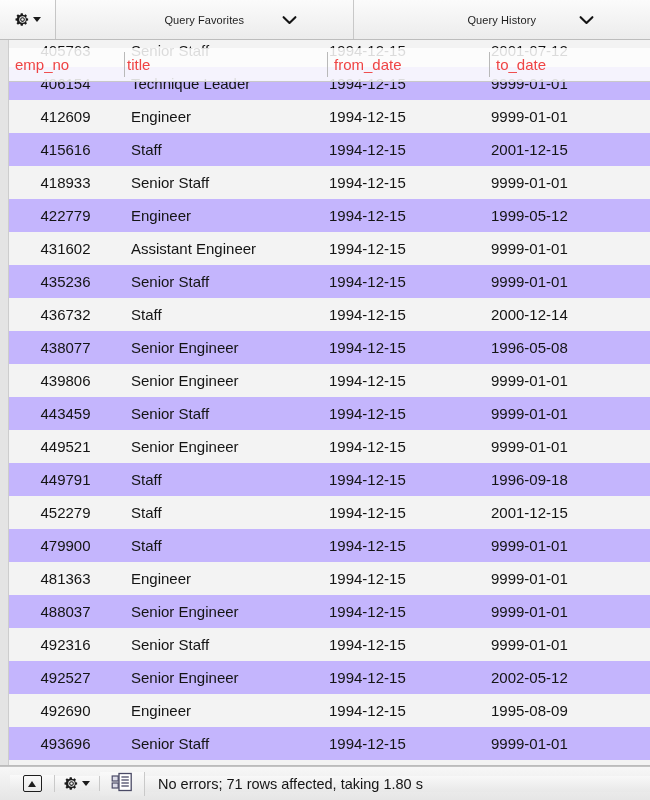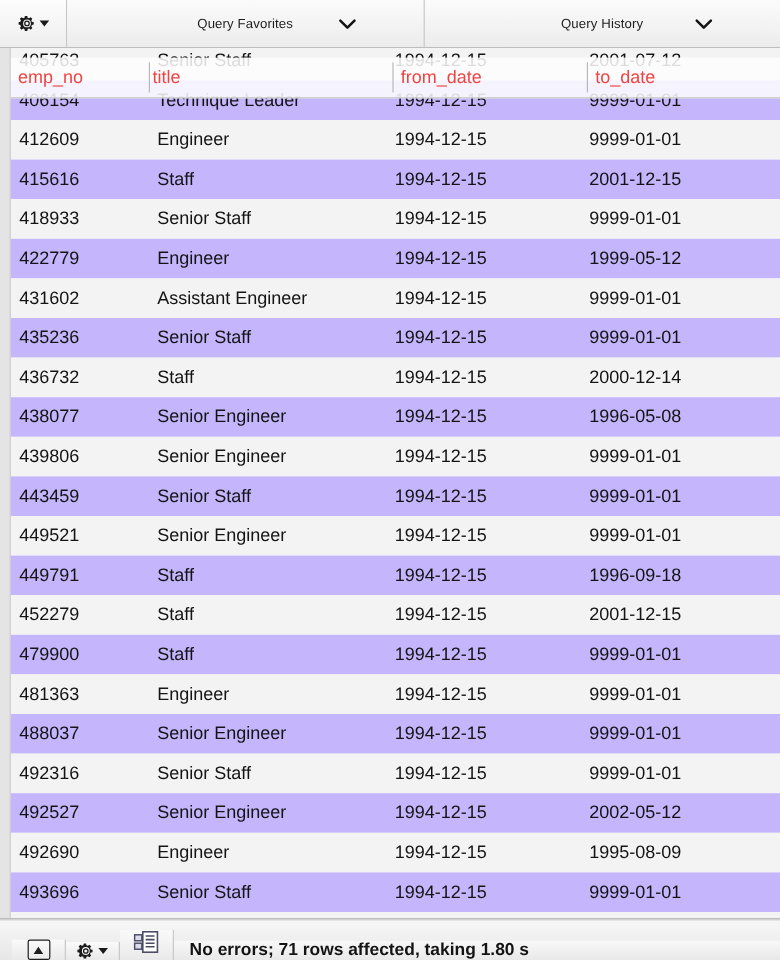--- a/index.html
+++ b/index.html
@@ -83,21 +83,21 @@
   .row {
     height: 33px;
     display: flex; align-items: center;
     font-size: 15px;
     color: #141414;
     background: #c4b5fd;
   }
   .row.alt { background: #f3f3f3; }
   .c-emp {
     width: 119px;
-    text-align: left;
+    text-align: center;
     padding-right: 4px;
     font-variant-numeric: tabular-nums;
     padding-left: 16px;
   }
   .c-title { width: 203px; padding-left: 12px; }
   .c-from  { width: 162px; padding-left: 7px; font-variant-numeric: tabular-nums; }
   .c-to    { flex: 1;      padding-left: 7px; font-variant-numeric: tabular-nums; }
 
   
   .col-header {
@@ -123,24 +123,23 @@
   }
   .hc:first-child::before { background: transparent; }
   .hc-emp   { width: 115px; padding-left: 6px; }
   .hc-title { width: 203px; padding-left: 3px; }
   .hc-from  { width: 162px; padding-left: 7px; }
   .hc-to    { flex: 1;      padding-left: 7px; }
 
   
   .footer {
     height: 32px; min-height: 34px;
-    display: flex; align-items: flex-end;
+    display: flex; align-items: center;
     background: linear-gradient(to bottom, #f7f7f7 0%, #e6e6e6 100%);
     border-top: 1px solid #c3c3c3;
-    font-weight: bold;
   }
   .ft-edge {
     width: 10px;
     border-right: 1px solid #c9c9c9;
     background: linear-gradient(to bottom, #f7f7f7 0%, #e6e6e6 100%);
   }
   .ft-btn {
     width: 45px;
     display: flex; align-items: center; justify-content: center;
     gap: 3px;

